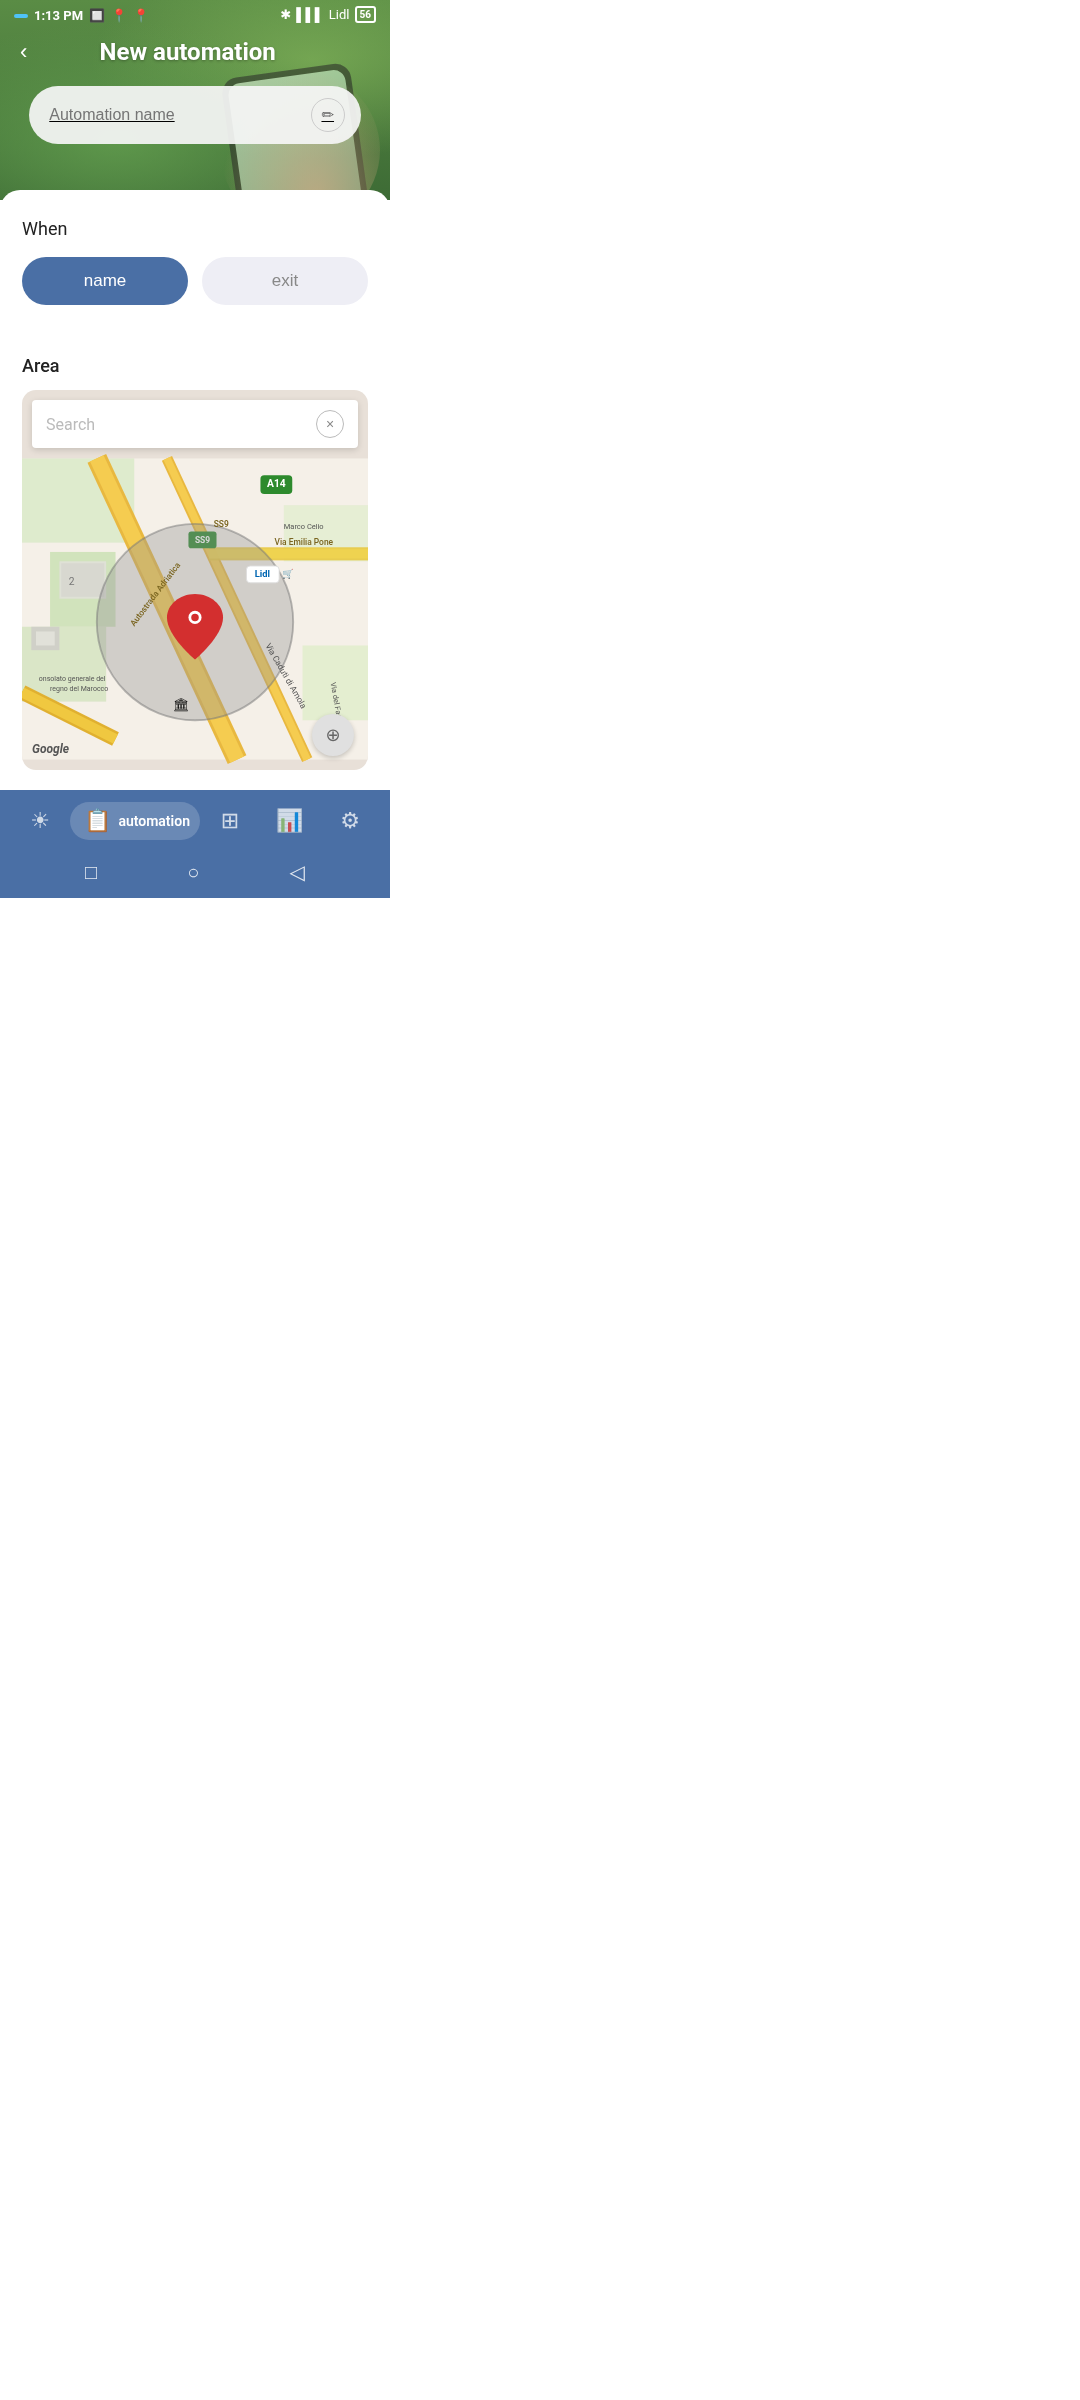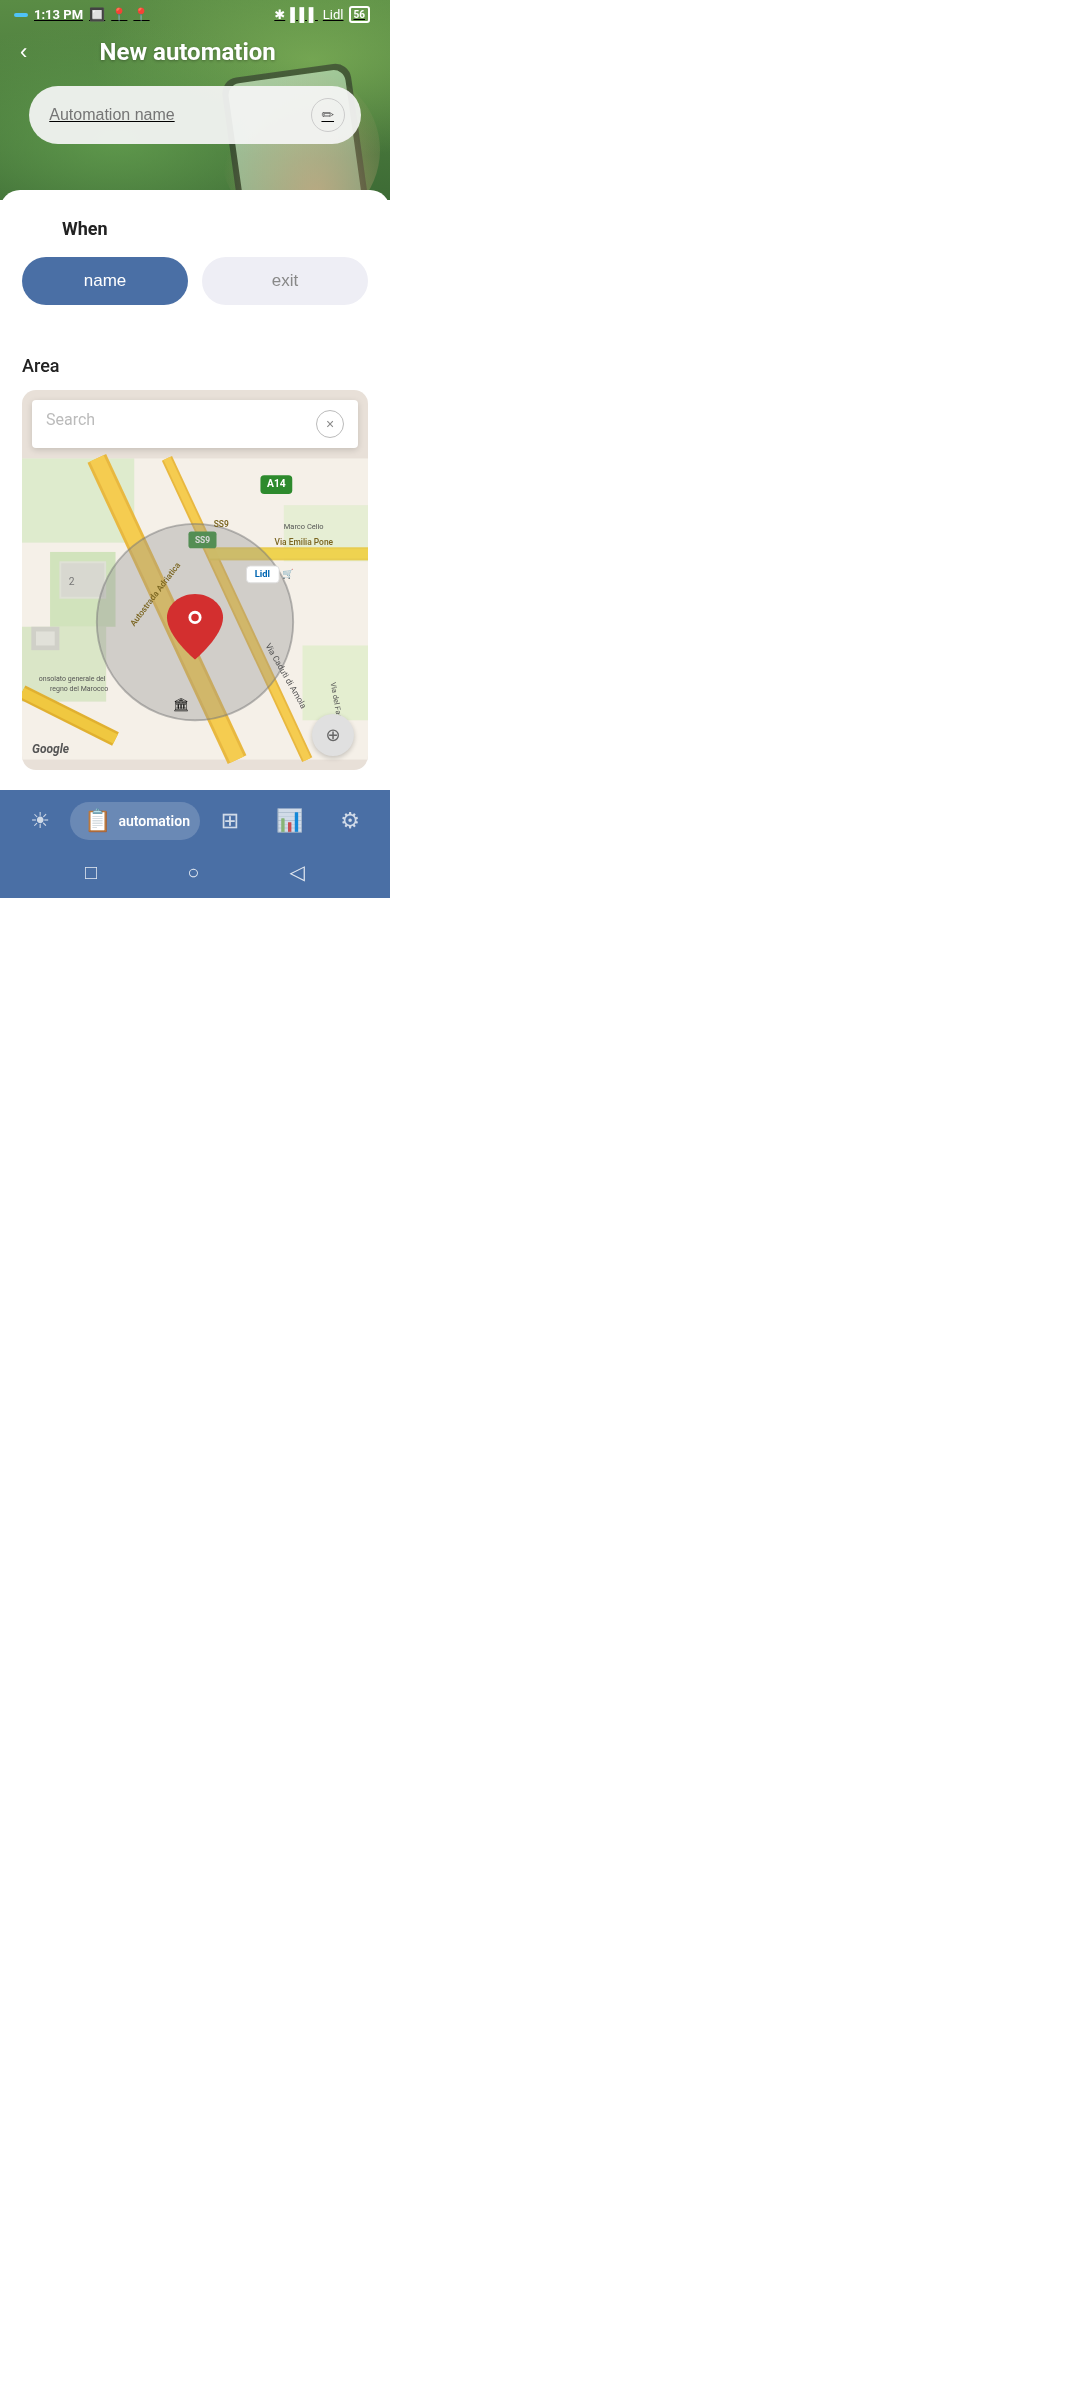--- a/index.html
+++ b/index.html
@@ -11,27 +11,26 @@
       font-family: 'Roboto', Arial, sans-serif;
       background: #fff;
       overflow-x: hidden;
       position: relative;
     }
 
     
     .status-bar {
       background: transparent;
       display: flex;
-      align-items: center;
+      align-items: flex-end;
       justify-content: space-between;
-      padding: 6px 20px 4px 14px;
+      padding: 6px 14px 4px 14px;
       position: absolute;
       top: 0; left: 0; right: 0;
       z-index: 20;
-      text-decoration: underline;
     }
     .status-left {
       display: flex;
       align-items: center;
       gap: 6px;
       font-size: 12px;
       font-weight: 600;
       color: #fff;
     }
     .status-time {
@@ -193,24 +192,23 @@
       background: #fff;
       border-radius: 20px 20px 0 0;
       margin-top: -10px;
       position: relative;
       z-index: 5;
       padding: 28px 22px 20px 22px;
     }
 
     .section-label {
       font-size: 18px;
-      font-weight: 700;
+      font-weight: 400;
       color: #222;
       margin-bottom: 18px;
-      margin-left: 40px;
     }
 
     
     .toggle-group {
       display: flex;
       gap: 14px;
       margin-bottom: 30px;
     }
 
     .toggle-btn {
@@ -258,20 +256,21 @@
     
     .map-search-bar {
       position: absolute;
       top: 10px;
       left: 10px;
       right: 10px;
       z-index: 10;
       background: #fff;
       border-radius: 4px;
       display: flex;
+      align-items: center;
       padding: 10px 14px;
       box-shadow: 0 2px 6px rgba(0,0,0,0.15);
       gap: 8px;
     }
 
     .search-text {
       flex: 1;
       color: #bbb;
       font-size: 16px;
     }

